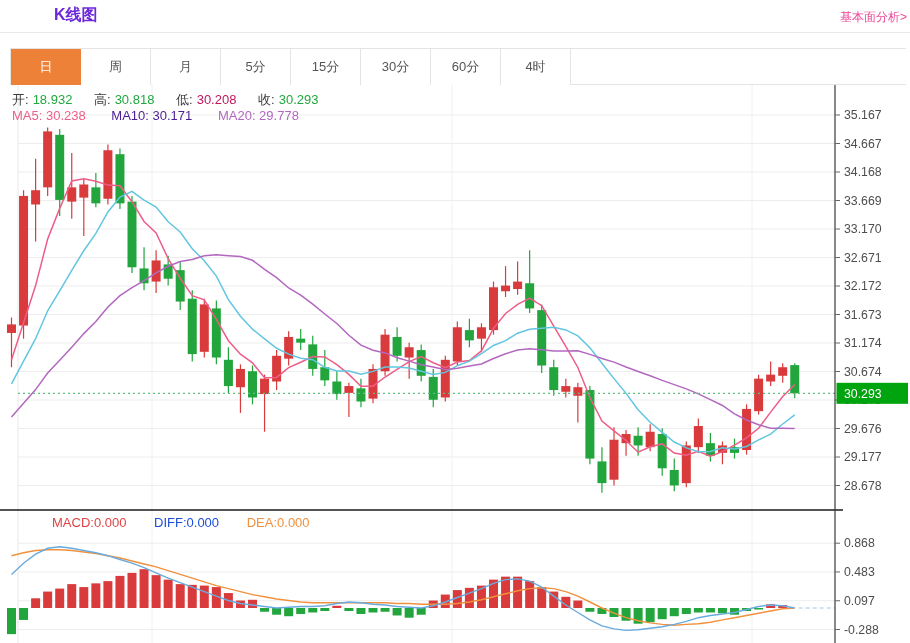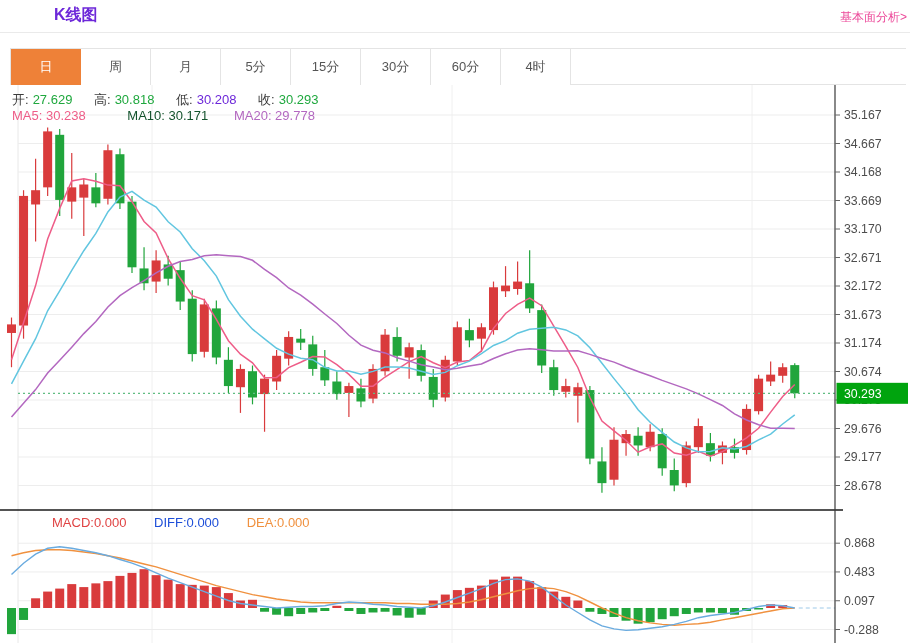--- a/index.html
+++ b/index.html
@@ -297,29 +297,29 @@
       <line x1="835" y1="515.75798" x2="840" y2="515.75798" stroke="#666" stroke-width="1"></line>
       <text x="844" y="520.0579799999999" font-size="12.3" fill="#4d4d4d" font-family="&quot;Liberation Sans&quot;,&quot;DejaVu Sans&quot;,sans-serif">0.097</text>
       <line x1="835" y1="544.50208" x2="840" y2="544.50208" stroke="#666" stroke-width="1"></line>
       <text x="844" y="548.8020799999999" font-size="12.3" fill="#4d4d4d" font-family="&quot;Liberation Sans&quot;,&quot;DejaVu Sans&quot;,sans-serif">-0.288</text>
       <rect x="836.5" y="297.8189741534764" width="71.5" height="21" fill="#00a40e"></rect>
       <text x="844" y="312.6189741534764" font-size="12.3" fill="#ffffff" font-family="&quot;Liberation Sans&quot;,&quot;DejaVu Sans&quot;,sans-serif">30.293</text>
     </svg>
 </div>
 
 <div class="abs ohlc-row">
-  <span style="color: rgb(60, 60, 60);">开:</span><span class="v" style="color: rgb(31, 168, 62);">27.629</span>
+  <span style="color: rgb(60, 60, 60);">开:</span><span class="v" style="color: rgb(31, 168, 62);">18.932</span>
   <span style="color: rgb(60, 60, 60);">高:</span><span class="v" style="color: rgb(31, 168, 62);">30.818</span>
-  <span style="color: rgb(60, 60, 60);">低:</span><span class="v" style="color: #6d28d9;">30.208</span>
+  <span style="color: rgb(60, 60, 60);">低:</span><span class="v" style="color: #be185d;">30.208</span>
   <span style="color: rgb(60, 60, 60);">收:</span><span class="v" style="color: rgb(31, 168, 62);">30.293</span>
 </div>
 
 <div class="abs ma-row">
   <span style="color: rgb(238, 93, 136); margin-top: 48px;">MA5: 30.238</span>
-  <span style="color: #14532d; margin-left: 16px;">MA10: 30.171</span>
+  <span style="color: #4c1d95;">MA10: 30.171</span>
   <span style="color: rgb(179, 104, 192);">MA20: 29.778</span>
 </div>
 
 <div class="abs macd-row">
   <span style="color: rgb(224, 67, 67);">MACD:0.000</span>
   <span style="color: #1d4ed8;">DIFF:0.000</span>
   <span style="color: rgb(240, 145, 63);">DEA:0.000</span>
 </div>
 
 </body></html>

